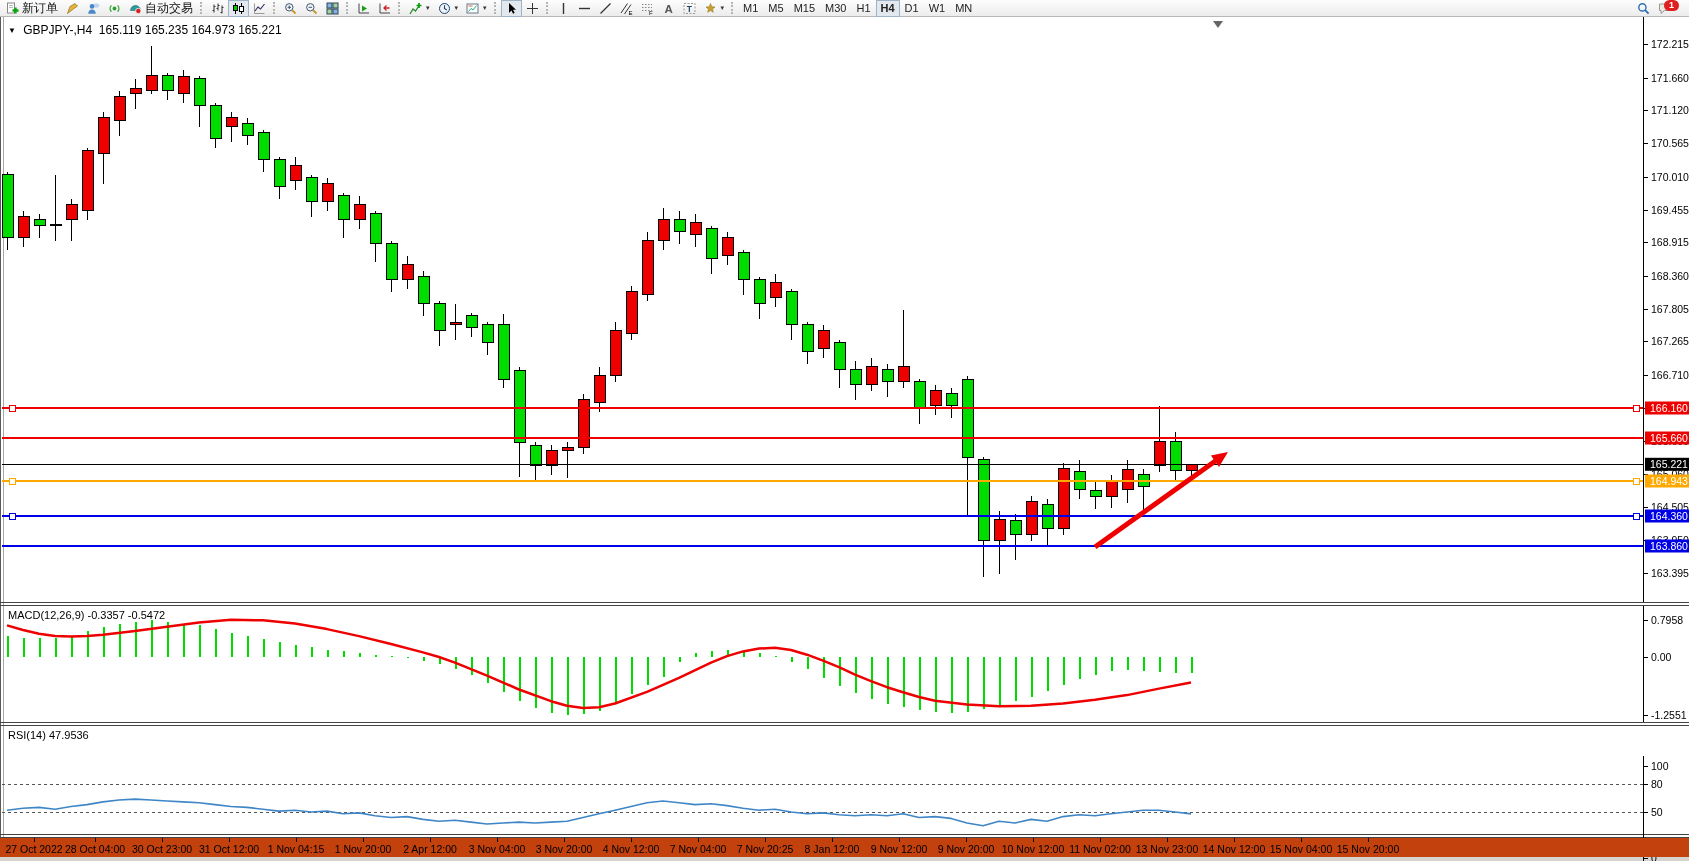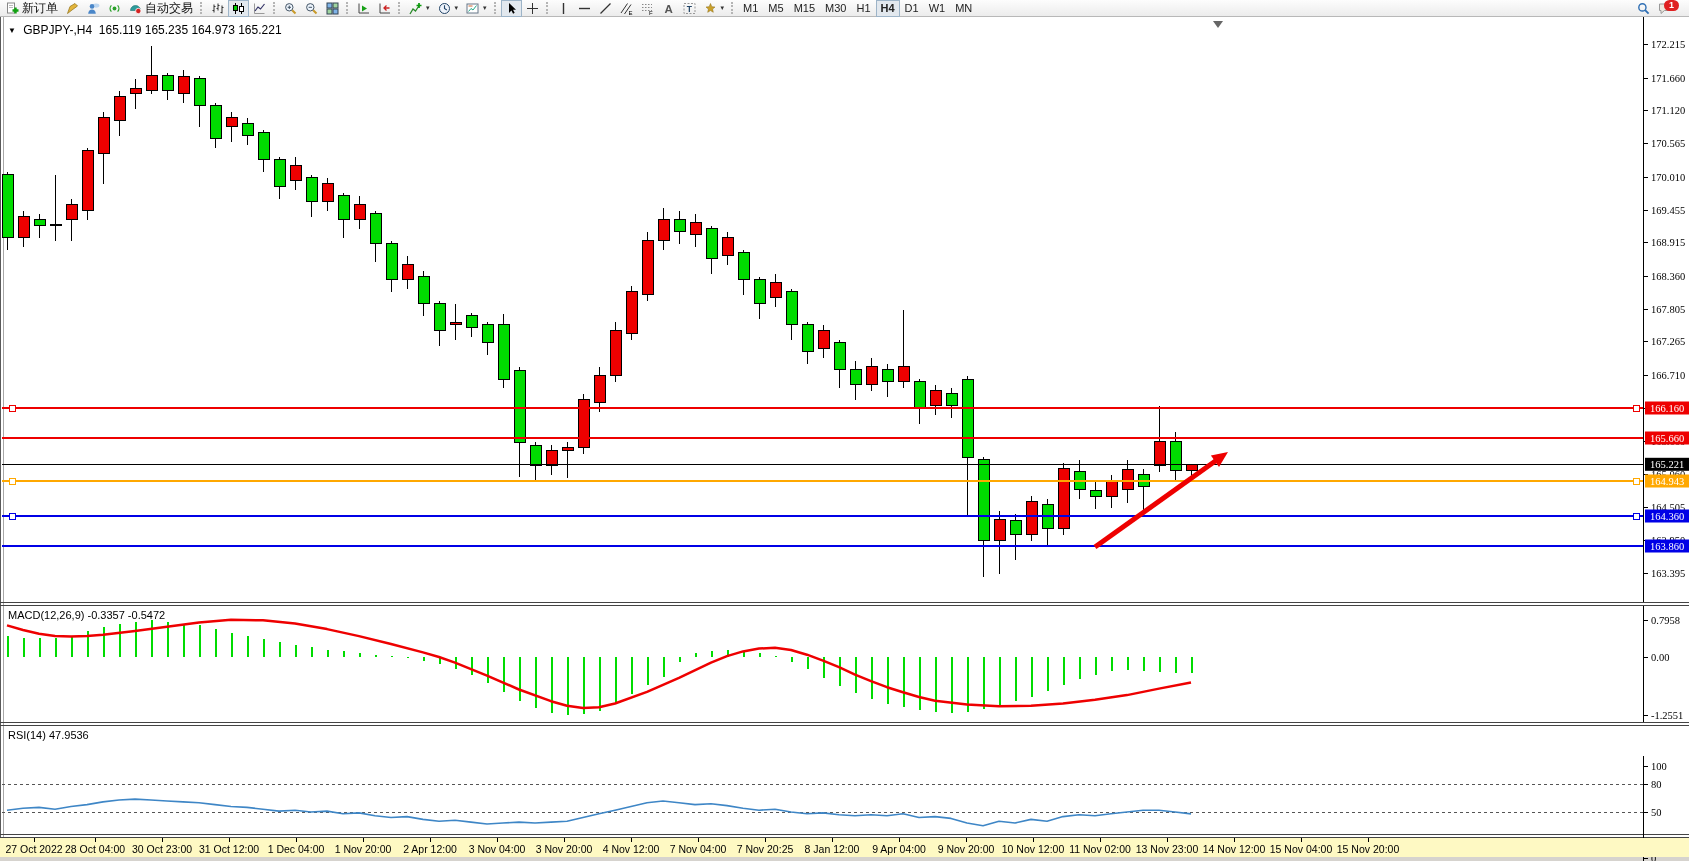--- a/index.html
+++ b/index.html
@@ -20,23 +20,23 @@
   .badge{position:absolute;top:-1px;right:-5px;min-width:11px;height:11px;border-radius:6px;background:#e02020;
     color:#fff;font-size:9px;line-height:11px;text-align:center;padding:0 2px;font-weight:bold;}
   .bubble-wrap{position:relative;margin-right:12px;}
   
   .frame-left1{position:absolute;left:0;top:17px;width:1px;height:844px;background:#5a5a5a;}
   .frame-left2{position:absolute;left:3px;top:17px;width:1px;height:844px;background:#a8a8a8;}
   .splitter{position:absolute;left:0;width:1689px;height:1px;background:#444;}
   .panel-label{position:absolute;left:8px;font-size:11px;color:#000;z-index:20;white-space:pre;}
   .chart-title{position:absolute;left:8px;top:23px;font-size:12px;color:#000;z-index:20;}
   .chart-title .tri{font-size:8px;vertical-align:1px;margin-right:4px;}
-  .svg-layer{position:absolute;left:0;z-index:5;font-family:Liberation Serif, serif;}
+  .svg-layer{position:absolute;left:0;z-index:5;}
   
-  .time-axis{position:absolute;left:0;top:838px;width:1689px;height:19px;background:#fef9c3;z-index:10;}
+  .time-axis{position:absolute;left:0;top:838px;width:1689px;height:19px;background:#c2410c;z-index:10;}
   .time-tick{position:absolute;top:0;width:1px;height:4px;background:#000;}
   .time-label{position:absolute;top:5px;transform:translateX(-50%);font-size:10.5px;color:#000;white-space:nowrap;}
   .bottom-strip{position:absolute;left:0;top:857px;width:1689px;height:4px;background:#d6d3ce;}
 </style>
 </head>
 <body>
 
 <div class="toolbar" id="toolbar">
     <span class="tb-btn">
       <svg width="13" height="13" viewBox="0 0 13 13">
@@ -575,39 +575,39 @@
 <div class="time-axis" id="time-axis">
     <div class="time-tick" style="left:34px"></div>
     <div class="time-label" style="left:34px">27 Oct 2022</div>
     <div class="time-tick" style="left:95px"></div>
     <div class="time-label" style="left:95px">28 Oct 04:00</div>
     <div class="time-tick" style="left:162px"></div>
     <div class="time-label" style="left:162px">30 Oct 23:00</div>
     <div class="time-tick" style="left:229px"></div>
     <div class="time-label" style="left:229px">31 Oct 12:00</div>
     <div class="time-tick" style="left:296px"></div>
-    <div class="time-label" style="left:296px">1 Dec 04:00</div>
+    <div class="time-label" style="left:296px">1 Nov 04:15</div>
     <div class="time-tick" style="left:363px"></div>
     <div class="time-label" style="left:363px">1 Nov 20:00</div>
     <div class="time-tick" style="left:430px"></div>
     <div class="time-label" style="left:430px">2 Apr 12:00</div>
     <div class="time-tick" style="left:497px"></div>
     <div class="time-label" style="left:497px">3 Nov 04:00</div>
     <div class="time-tick" style="left:564px"></div>
     <div class="time-label" style="left:564px">3 Nov 20:00</div>
     <div class="time-tick" style="left:631px"></div>
     <div class="time-label" style="left:631px">4 Nov 12:00</div>
     <div class="time-tick" style="left:698px"></div>
     <div class="time-label" style="left:698px">7 Nov 04:00</div>
     <div class="time-tick" style="left:765px"></div>
     <div class="time-label" style="left:765px">7 Nov 20:25</div>
     <div class="time-tick" style="left:832px"></div>
     <div class="time-label" style="left:832px">8 Jan 12:00</div>
     <div class="time-tick" style="left:899px"></div>
-    <div class="time-label" style="left:899px">9 Apr 04:00</div>
+    <div class="time-label" style="left:899px">9 Nov 12:00</div>
     <div class="time-tick" style="left:966px"></div>
     <div class="time-label" style="left:966px">9 Nov 20:00</div>
     <div class="time-tick" style="left:1033px"></div>
     <div class="time-label" style="left:1033px">10 Nov 12:00</div>
     <div class="time-tick" style="left:1100px"></div>
     <div class="time-label" style="left:1100px">11 Nov 02:00</div>
     <div class="time-tick" style="left:1167px"></div>
     <div class="time-label" style="left:1167px">13 Nov 23:00</div>
     <div class="time-tick" style="left:1234px"></div>
     <div class="time-label" style="left:1234px">14 Nov 12:00</div>

